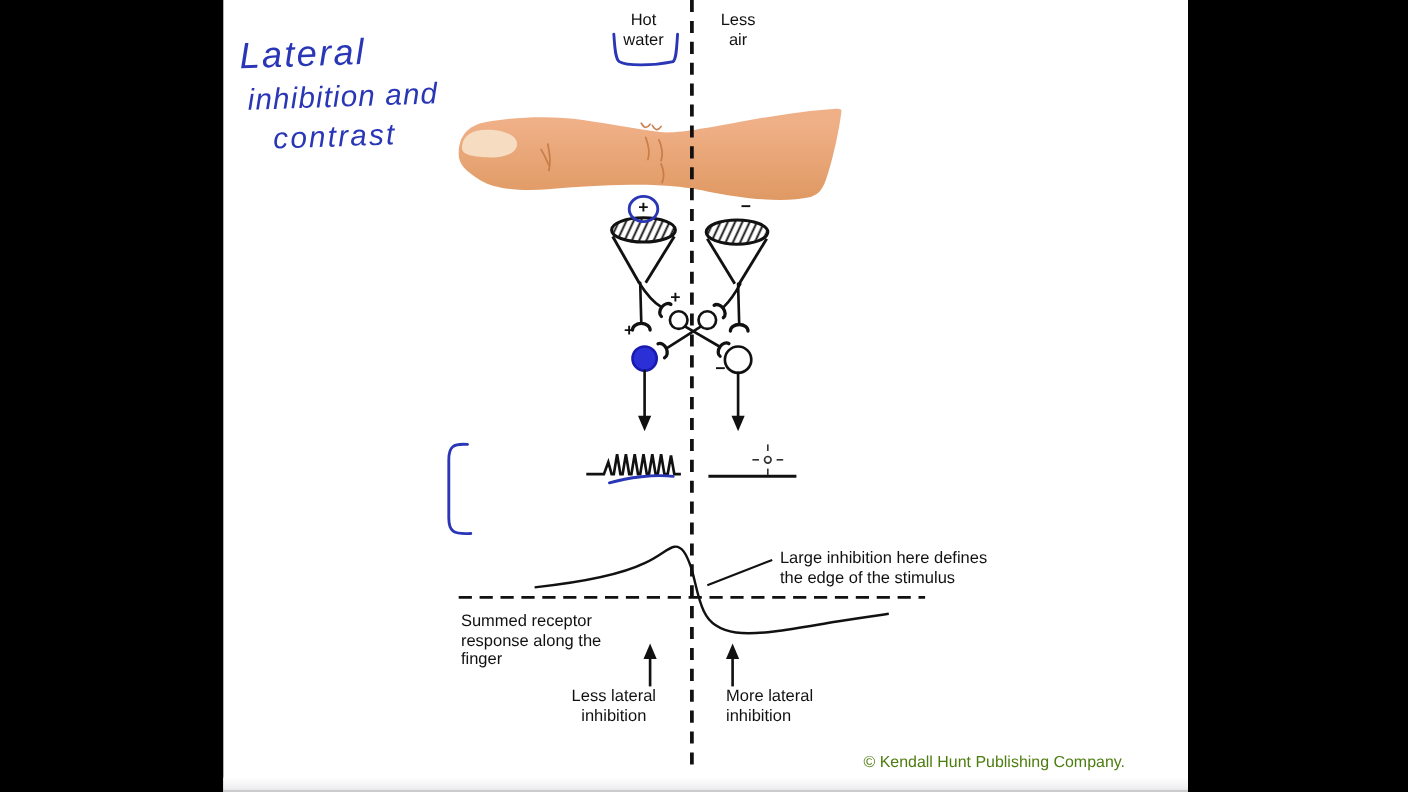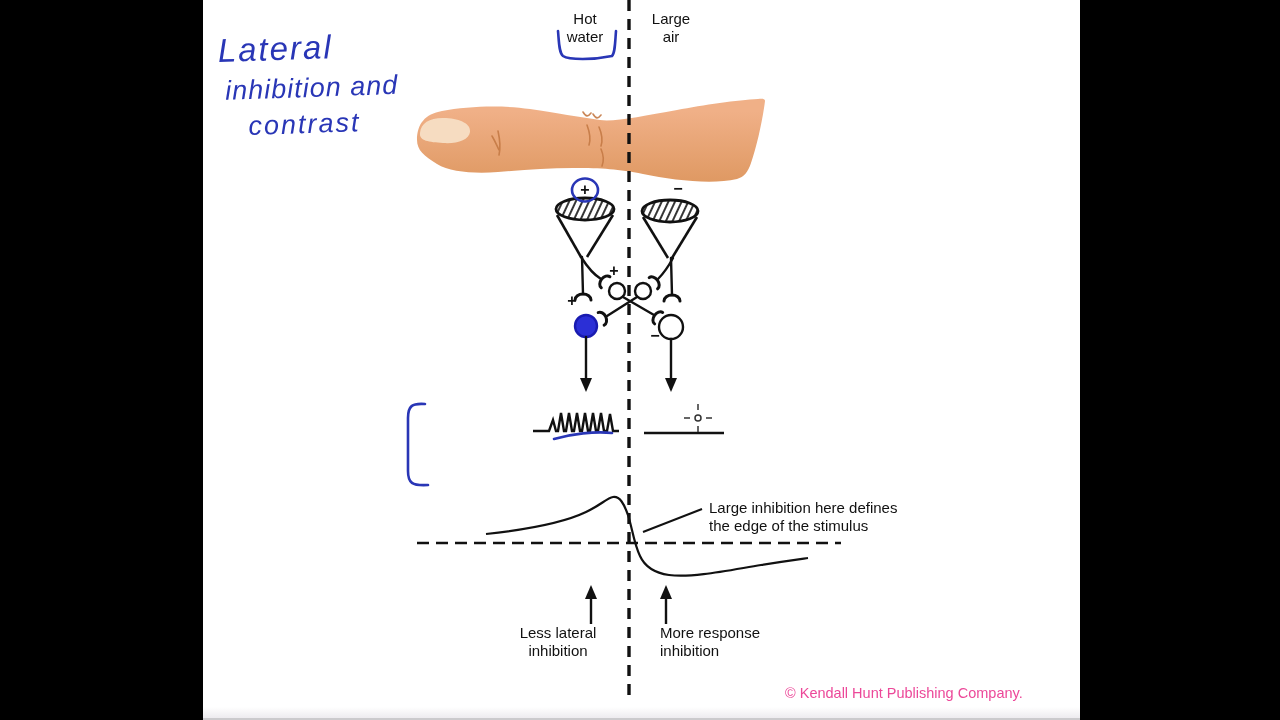--- a/index.html
+++ b/index.html
@@ -12,21 +12,21 @@
   .content { position:absolute; left:203px; top:0; width:877px; height:720px; background:#fff; }
   .art { position:absolute; left:0; top:0; }
   .txt { position:absolute; color:#111; font-size:15px; line-height:17.5px; white-space:pre-line; }
   .hot-label   { left:352px; top:10px;  width:60px;  text-align:center; }
   .cool-label  { left:438px; top:10px;  width:60px;  text-align:center; }
   .sensory-caption { left:229px; top:414px; width:175px; line-height:18px; }
   .summed-caption  { left:216px; top:556px; width:200px; }
   .edge-note   { left:506px; top:499px; width:240px; }
   .less-label  { left:312px; top:624px; width:86px; text-align:center; }
   .more-label  { left:457px; top:624px; width:110px; text-align:left; }
-  .copyright   { left:582px; top:685px; width:290px; font-size:14.5px; color:#ec4899; white-space:nowrap; }
+  .copyright   { left:582px; top:685px; width:290px; font-size:14.5px; color:#4d7c0f; white-space:nowrap; }
   .handwriting { position:absolute; left:12px; top:26px; color:#2936b6;
                  font-style:italic; transform:rotate(-2deg); }
   .hw-line1 { font-size:33px; letter-spacing:2px; margin-left:4px;  line-height:44px; }
   .hw-line2 { font-size:27px; letter-spacing:1px; margin-left:10px; line-height:36px; }
   .hw-line3 { font-size:27px; letter-spacing:2px; margin-left:32px; line-height:36px; }
   .sign { position:absolute; width:20px; height:20px; line-height:20px; text-align:center;
           font-size:16px; font-weight:600; color:#111; transform:translate(-50%,-50%); }
   .sign-plus-circle   { left:382px; top:190px; }
   .sign-minus-cool    { left:475px; top:189px; }
   .sign-plus-inter    { left:411px; top:271px; }
@@ -144,34 +144,37 @@
     </svg>
 
     <div class="handwriting">
       <div class="hw-line1">Lateral</div>
       <div class="hw-line2">inhibition and</div>
       <div class="hw-line3">contrast</div>
     </div>
 
     <div class="txt hot-label">Hot
 water</div>
-    <div class="txt cool-label">Large
+    <div class="txt cool-label">Less
 air</div>
 
     <span class="sign sign-plus-circle">+</span>
     <span class="sign sign-minus-cool">−</span>
     <span class="sign sign-plus-inter">+</span>
     <span class="sign sign-plus-synapse">+</span>
     <span class="sign sign-minus-output">−</span>
 
+    <div class="txt summed-caption">Summed receptor
+response along the
+finger</div>
     <div class="txt edge-note">Large inhibition here defines
 the edge of the stimulus</div>
     <div class="txt less-label">Less lateral
 inhibition</div>
-    <div class="txt more-label">More response
+    <div class="txt more-label">More lateral
 inhibition</div>
 
     <div class="txt copyright">© Kendall Hunt Publishing Company.</div>
 
     <div class="bottom-strip"></div>
   </div>
 
   <div class="letterbox right"></div>
 </div>
 

